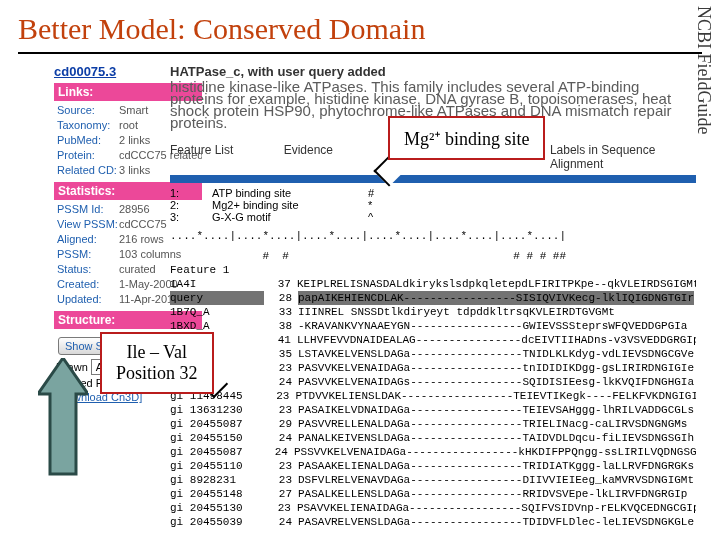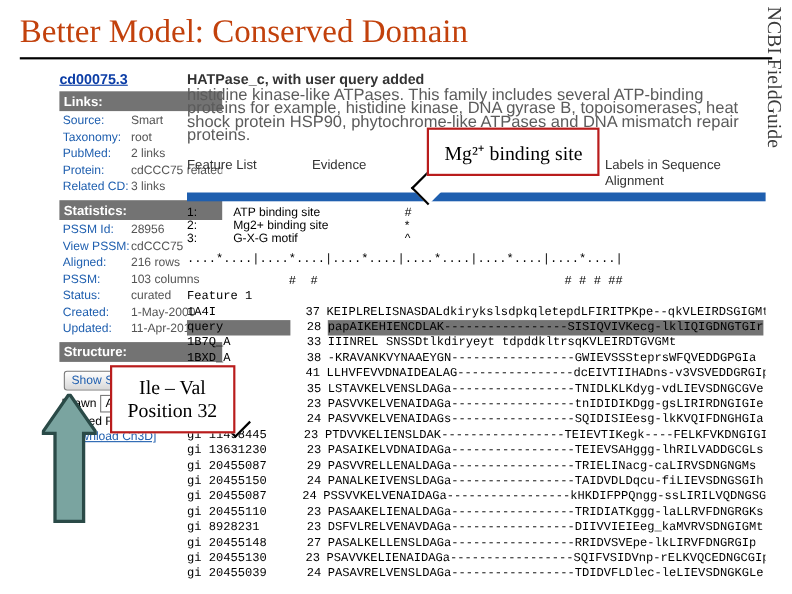--- a/index.html
+++ b/index.html
@@ -25,21 +25,21 @@
     position: absolute; right: 6px; top: 6px;
     writing-mode: vertical-rl; text-orientation: mixed;
     font-family: "Times New Roman", serif; font-size: 18px; color: #3a3a3a;
   }
 
   .content { position: absolute; left: 14px; right: 24px; top: 64px; bottom: 8px; }
 
   
   .left { position: absolute; left: 0; top: 0; width: 148px; margin-left: 40px; }
   .cd-id { color: #0b3da6; font-weight: bold; font-size: 13px; text-decoration: underline; margin-bottom: 4px; }
-  .sect { background: #737373; color: #fff; font-weight: bold; padding: 2px 4px; font-size: 12px; margin: 4px 0 2px 0; }
+  .sect { background: #ec4899; color: #fff; font-weight: bold; padding: 2px 4px; font-size: 12px; margin: 4px 0 2px 0; }
   .kv { padding-left: 3px; }
   .kv div { line-height: 15px; color: #4a4a4a; white-space: nowrap; overflow: hidden; }
   .kv .k { display: inline-block; width: 62px; color: #1f5faf; }
   .kv .v { color: #555; }
   .btn {
     display:inline-block; padding:2px 6px; margin:4px 2px; font-size:11px;
     border:1px solid #7a7a7a; border-radius:3px; background:linear-gradient(#fefefe,#d8d8d8);
     color:#1f5faf; cursor:pointer;
   }
   .select{ border:1px solid #7a7a7a; background:#fff; padding:1px 16px 1px 4px; font-size:11px; position:relative; display:inline-block;}

